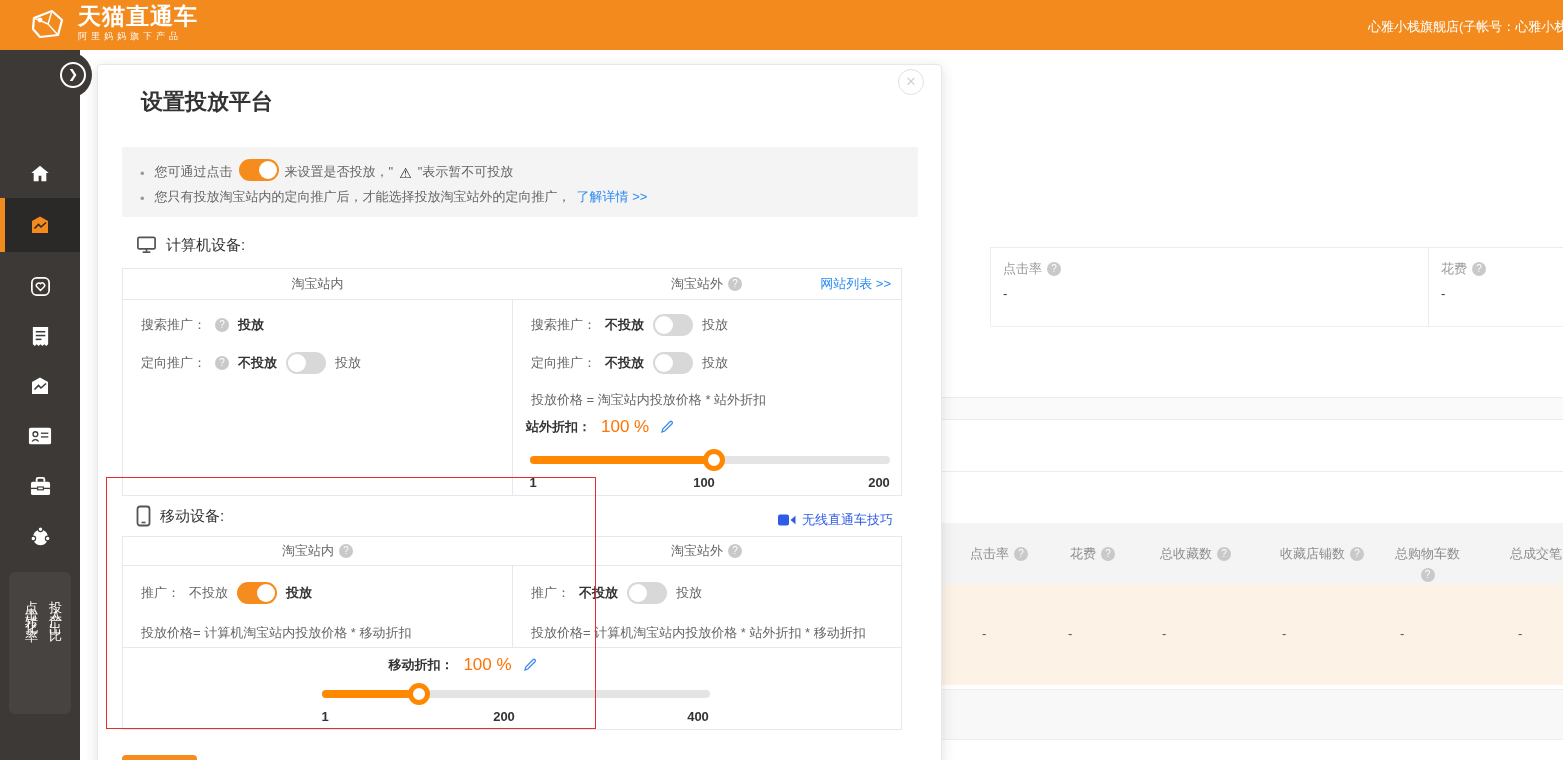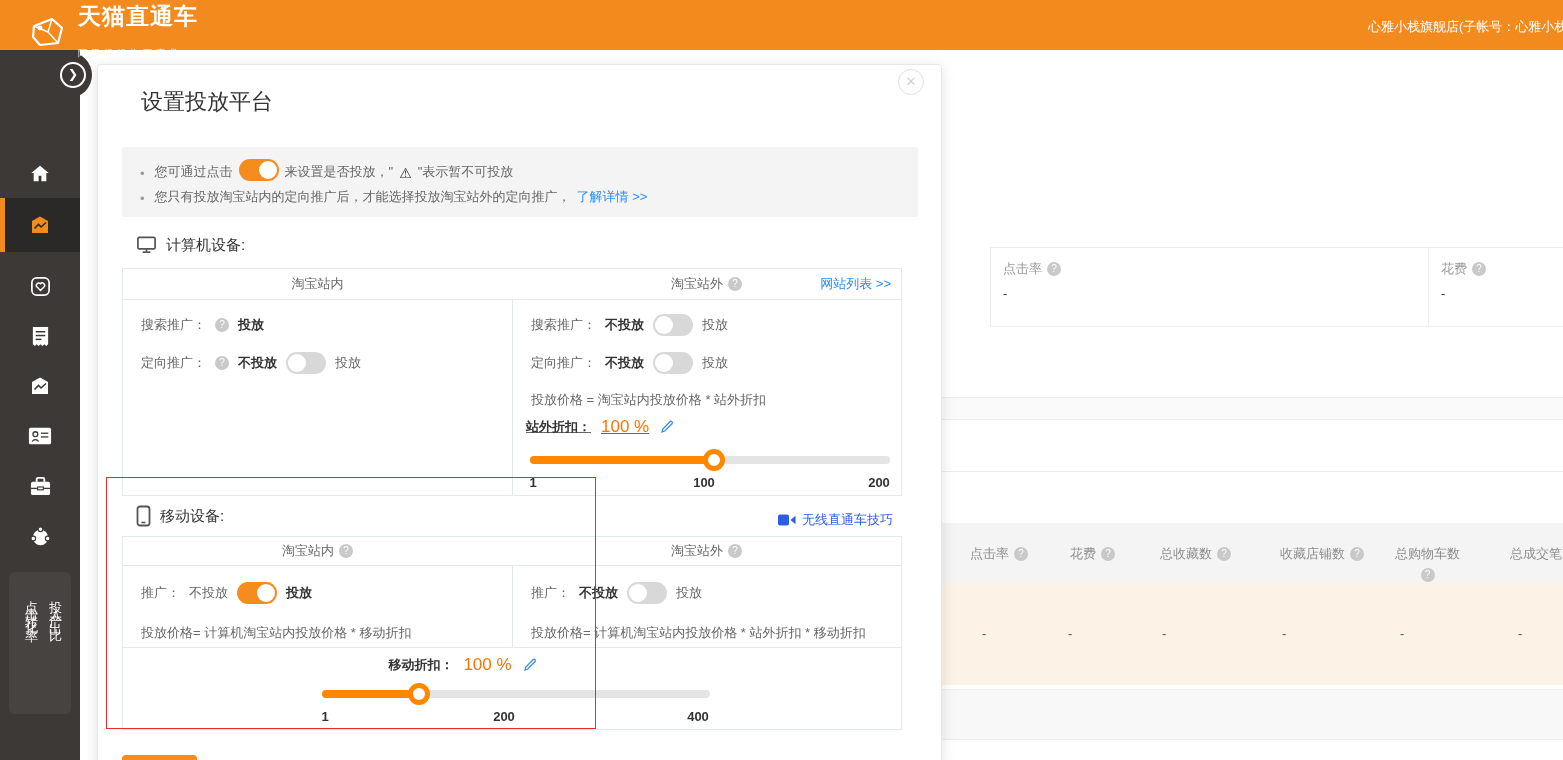--- a/index.html
+++ b/index.html
@@ -4,21 +4,21 @@
 <style>
   html,body{margin:0;padding:0;}
   body{
     width:1563px;height:760px;overflow:hidden;position:relative;background:#fff;
     font-family:"Liberation Sans","DejaVu Sans",sans-serif;font-size:13px;color:#666;
   }
   
   .topbar{position:absolute;left:0;top:0;width:1563px;height:50px;background:#f28a1d;z-index:40;}
   .brand{position:absolute;left:28px;top:4px;display:flex;align-items:center;gap:10px;}
   .brand-text .t1{color:#fff;font-size:23px;font-weight:bold;letter-spacing:1px;line-height:24px;}
-  .brand-text .t2{color:#fff;font-size:9px;letter-spacing:4px;margin-top:19px;opacity:.95;}
+  .brand-text .t2{color:#fff;font-size:9px;letter-spacing:4px;margin-top:2px;opacity:.95;}
   .account{position:absolute;left:1368px;top:18px;width:195px;overflow:hidden;white-space:nowrap;color:#fff;font-size:13px;}
   
   .sidebar{position:absolute;left:0;top:50px;width:80px;height:710px;background:#3d3936;z-index:35;}
   .collapse-bump{position:absolute;left:62px;top:2px;width:30px;height:46px;background:#3d3936;border-radius:0 23px 23px 0;}
   .collapse-btn{position:absolute;left:60px;top:12px;width:22px;height:22px;border:2px solid #fff;border-radius:50%;color:#fff;text-align:center;line-height:21px;font-size:12px;cursor:pointer;}
   .collapse-btn::after{content:"❯";}
   .side-item{position:absolute;left:0;width:80px;height:48px;display:flex;align-items:center;justify-content:center;cursor:pointer;}
   .side-item.active{height:54px;background:#2b2927;}
   .side-item.active::before{content:"";position:absolute;left:0;top:0;bottom:0;width:5px;background:#f28b1e;}
   .metric-panel{position:absolute;left:9px;top:522px;width:62px;height:142px;background:#474340;border-radius:6px;}
@@ -31,21 +31,21 @@
   .stat-value{position:absolute;left:12px;top:38px;color:#333;}
   .bg-band{position:absolute;left:940px;top:397px;width:623px;height:21px;background:#fafafa;border-top:1px solid #ececec;border-bottom:1px solid #ececec;}
   .bg-line{position:absolute;left:940px;top:471px;width:623px;border-top:1px solid #ececec;}
   .bg-thead{position:absolute;left:940px;top:523px;width:623px;height:61px;background:#f4f4f4;border-bottom:1px solid #eaeaea;}
   .bg-th{position:absolute;top:22px;color:#8d8d8d;display:flex;align-items:center;gap:5px;white-space:nowrap;}
   .bg-peach{position:absolute;left:940px;top:584px;width:623px;height:101px;background:#fcf2e6;}
   .bg-dash{position:absolute;top:42px;color:#555;}
   .bg-grayrow{position:absolute;left:940px;top:689px;width:623px;height:49px;background:#f8f8f8;border-top:1px solid #eee;border-bottom:1px solid #eee;}
   
   .modal{position:absolute;left:97px;top:64px;width:843px;height:700px;background:#fff;border:1px solid #e8e8e8;border-radius:4px;box-shadow:0 3px 14px rgba(0,0,0,.12);z-index:20;}
-  .modal-title{position:absolute;left:43px;top:22px;font-size:22px;color:#333;}
+  .modal-title{position:absolute;left:43px;top:22px;font-size:22px;color:#333;font-weight:bold;}
   .close-btn{position:absolute;left:800px;top:4px;width:24px;height:24px;border:1px solid #dde2e6;border-radius:50%;color:#ccd2d8;text-align:center;line-height:23px;font-size:13px;cursor:pointer;}
   .close-btn::after{content:"✕";}
   .infobox{position:absolute;left:24px;top:82px;width:796px;height:70px;background:#f4f4f4;border-radius:2px;}
   .tip{position:absolute;left:18px;display:flex;align-items:flex-end;gap:6px;color:#666;}
   .tip::before{content:"•";color:#9a9a9a;margin-right:4px;}
   .warn-icon{color:#1a1a1a;font-size:14px;}
   .warn-icon::after{content:"⚠";}
   .link{color:#2d8cf0;cursor:pointer;text-decoration:none;}
   .sec-head{position:absolute;display:flex;align-items:center;gap:9px;color:#333;font-size:15px;}
   
@@ -287,21 +287,21 @@
     </div>
     <div class="trow" style="left:408px;top:82px;">
       <span>定向推广：</span>
       <span class="bold">不投放</span>
       <span class="toggle off">
           <span class="knob"></span>
         </span>
       <span>投放</span>
     </div>
     <div class="formula" style="left:408px;top:122px;">投放价格 = 淘宝站内投放价格 * 站外折扣</div>
-    <div class="discount-row" style="left:403px;top:148px;text-decoration:underline;">
+    <div class="discount-row" style="left:403px;top:148px;">
       <span class="discount-label">站外折扣：</span>
       <span class="discount-value">100 %</span>
       <svg width="16" height="16" viewBox="0 0 16 16">
         <path d="M3 13 L3.8 10 L11 2.8 a1.4 1.4 0 0 1 2 2 L5.8 12 Z" fill="none" stroke="#3f8ce8" stroke-width="1.3"></path>
       </svg>
     </div>
     <div class="slider" style="left:407px;top:187px;width:360px;">
       <div class="fill" style="width:184px;"></div>
       <div class="sknob" style="left:173px;"></div>
     </div>

